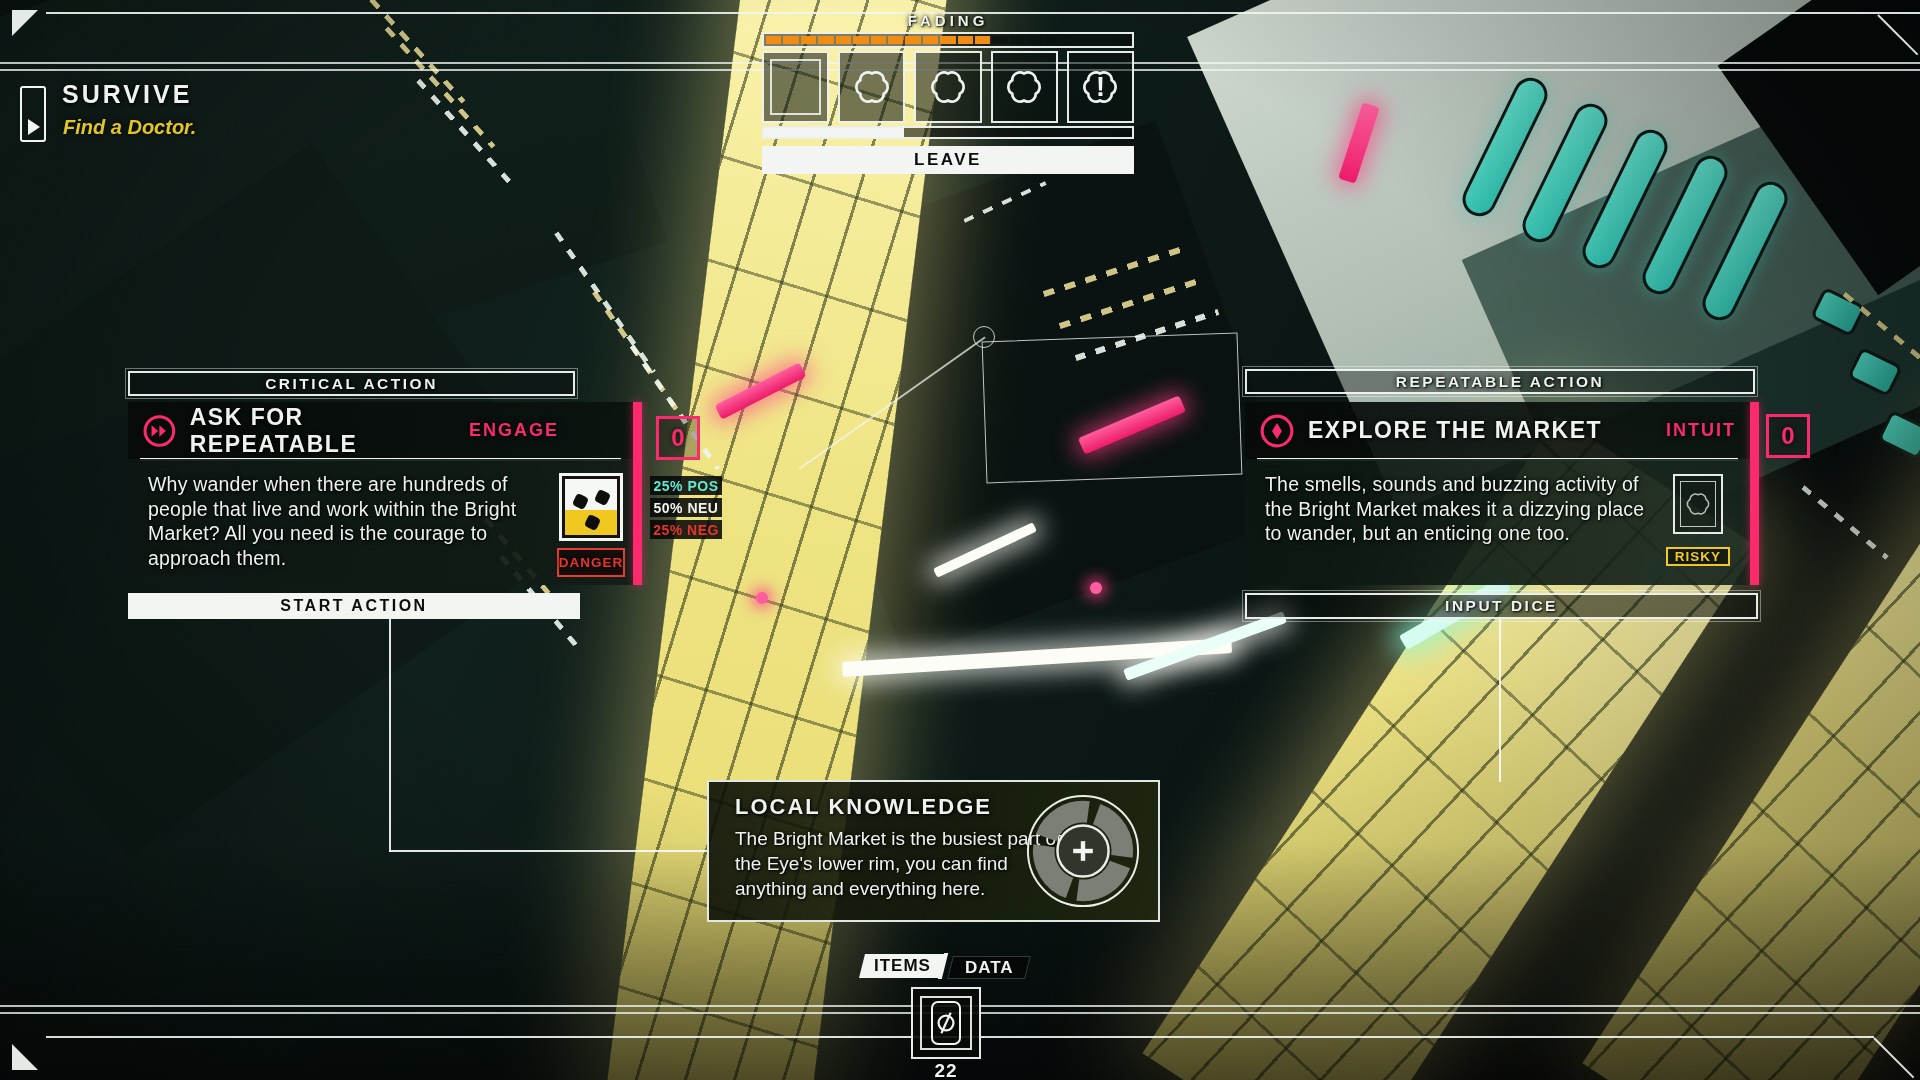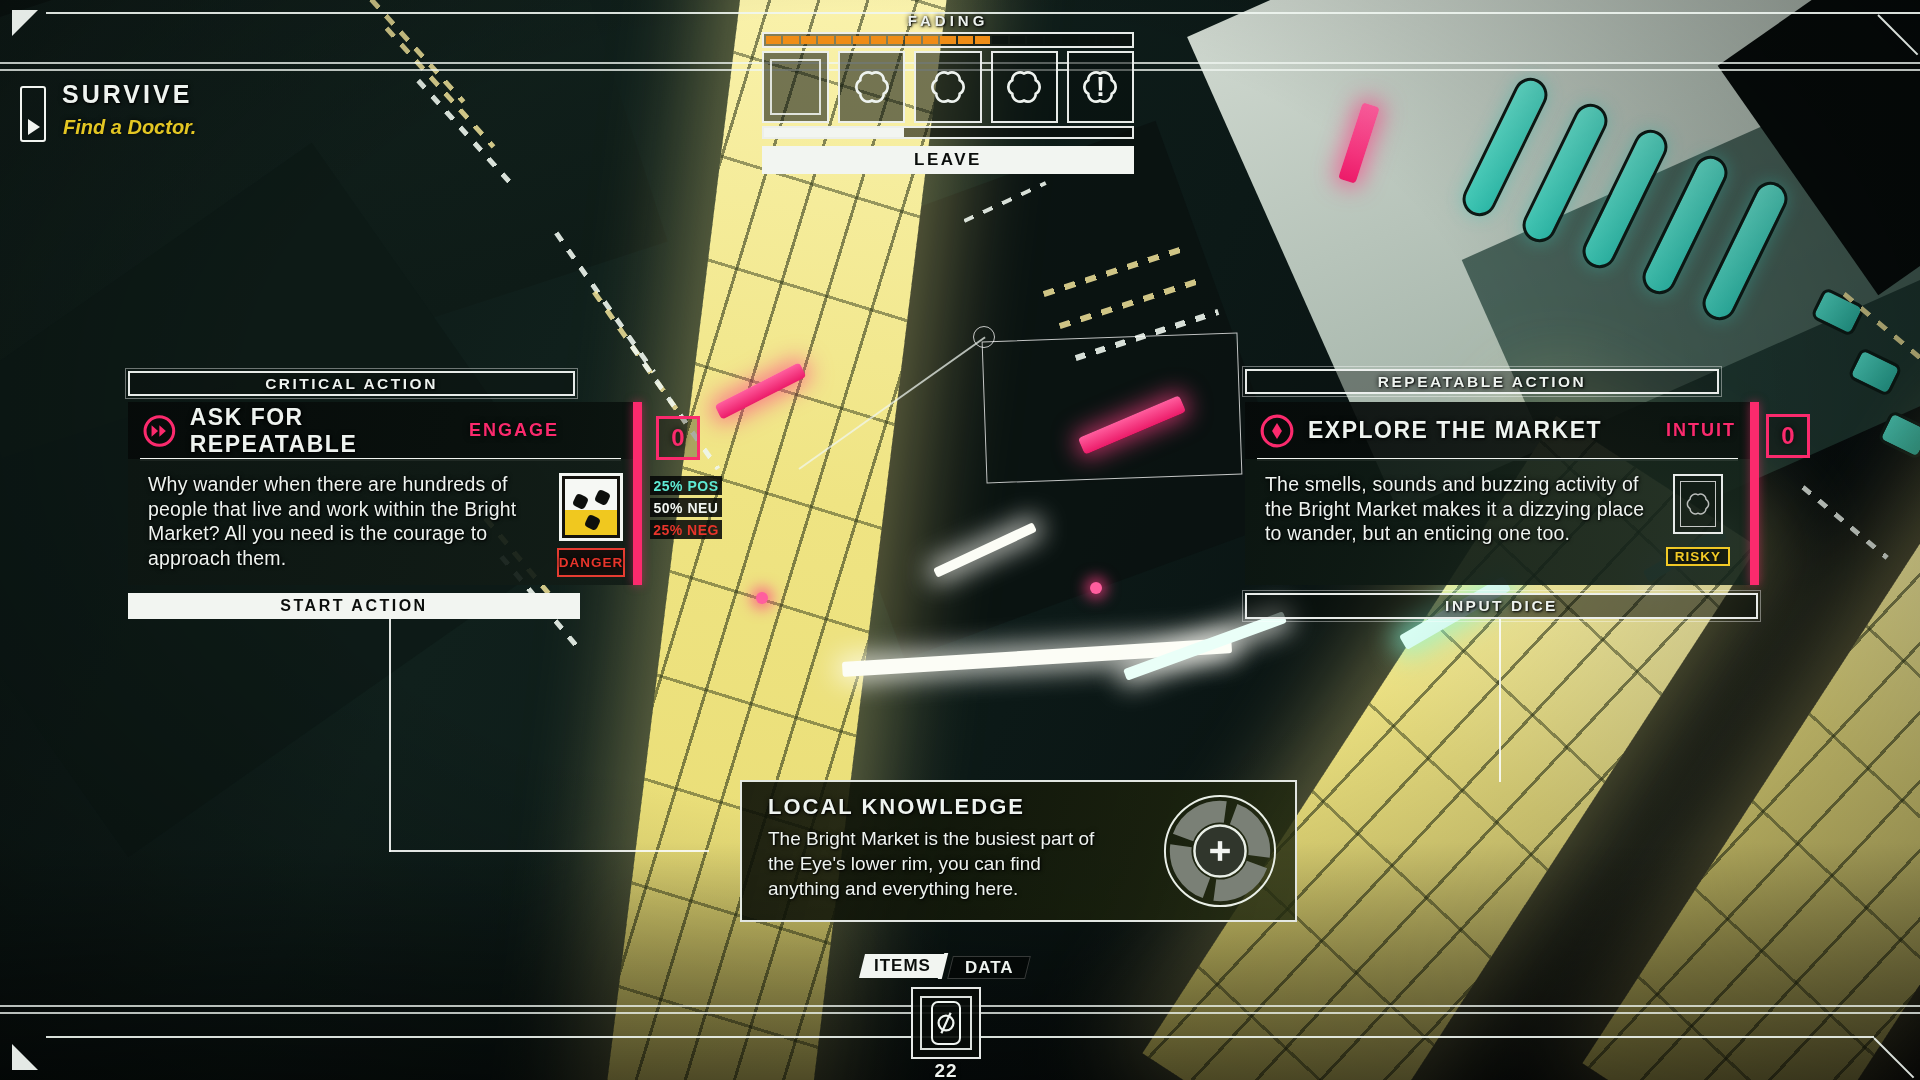--- a/index.html
+++ b/index.html
@@ -74,22 +74,22 @@
     position:relative; display:flex; align-items:center; justify-content:center; color:#eef3ef; cursor:pointer; }
   .slot-sq { position:absolute; inset:6px; border:2px solid rgba(243,247,244,.85); }
   .flower-svg { width:50px; height:50px; }
   .slot-bang { position:absolute; inset:0; display:flex; align-items:center; justify-content:center;
     font-size:27px; font-weight:bold; color:#f2f5f1; }
   #clock-prog { margin-top:3px; height:13px; border:2px solid rgba(243,247,244,.95); background:rgba(8,12,10,.6); }
   #clock-prog .fill { height:100%; background:#f2f5f1; }
   #leave-btn { margin-top:7px; height:28px; font-size:17px; }
 
   
-  #lk-box { left:707px; top:780px; width:557px; height:142px; border:2px solid rgba(243,247,244,.92);
-    background:linear-gradient(105deg,rgba(10,14,6,.9),rgba(34,42,16,.82)); padding:12px 16px 0 26px;margin-left:33px; }
+  #lk-box { left:707px; top:780px; width:453px; height:142px; border:2px solid rgba(243,247,244,.92);
+    background:linear-gradient(105deg,rgba(10,14,6,.9),rgba(34,42,16,.82)); padding:12px 16px 0 26px; }
   #lk-title { font-size:22px; font-weight:bold; letter-spacing:2px; }
   #lk-desc { margin-top:6px; font-size:19px; line-height:25px; width:330px; }
 
   
   .tab { display:flex; align-items:center; justify-content:center; font-size:17px; font-weight:bold;
     letter-spacing:1px; transform:skewX(-14deg); cursor:pointer; }
   .tab > span { transform:skewX(14deg); }
 
   .connector { background:rgba(250,252,250,.9); }
   .marker-line { border:1.5px solid rgba(255,255,255,.75); }
@@ -253,21 +253,21 @@
     </div>
   </div>
   <div class="abs badge" style="left:557px;top:548px;width:68px;height:29px;border:2px solid #e63c31;color:#e8352b;background:rgba(20,0,0,.5);text-shadow:0 0 4px rgba(0,0,0,.9);">DANGER</div>
   <div class="abs" id="chip-col" style="left:650px;top:476px;">
       <div class="chip" style="color: #5eead4;">25% POS</div>
       <div class="chip" style="color: rgb(240, 245, 241);">50% NEU</div>
       <div class="chip" style="color: rgb(232, 53, 43);">25% NEG</div>
     </div>
   <div class="abs white-btn" style="left:128px;top:593px;width:452px;height:26px;">START ACTION</div>
 
-  <div class="abs header-bar uitext" style="left:1245px;top:369px;width:474px;height:25px;">REPEATABLE ACTION</div>
+  <div class="abs header-bar uitext" style="left:1245px;top:369px;width:510px;height:25px;">REPEATABLE ACTION</div>
   <div class="abs card" style="left:1245px;top:402px;width:505px;height:183px;">
     <div class="titlerow">
       <svg width="36" height="36" viewBox="-20 -20 40 40">
         <circle r="16.5" fill="none" stroke="#fb2a6d" stroke-width="3.5"></circle>
         <path d="M0,-9 L5.5,0 L0,9 L-5.5,0 Z" fill="#fb2a6d"></path>
       </svg>
       <span class="card-title uitext">EXPLORE THE MARKET</span>
       <span class="skill-label" style="margin-right:14px;">INTUIT</span>
     </div>
     <div class="underline"></div>

